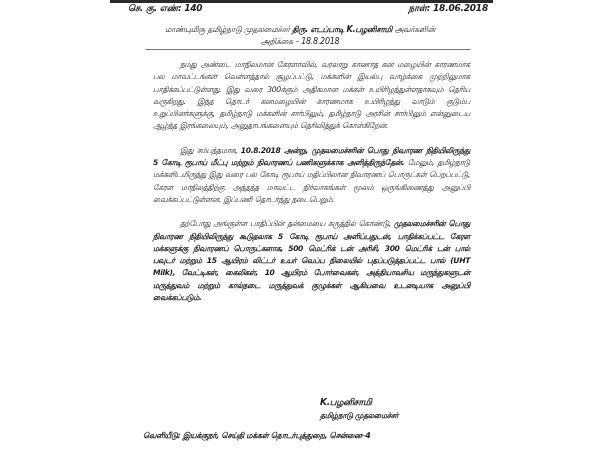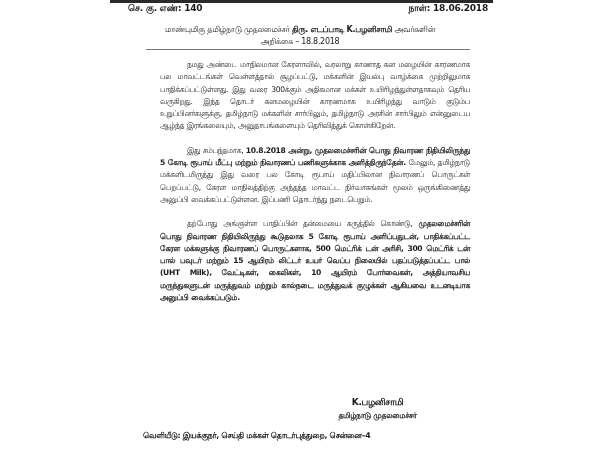--- a/index.html
+++ b/index.html
@@ -11,21 +11,21 @@
       width: 600px;
       height: 450px;
       position: relative;
       overflow: hidden;
       font-family: "DejaVu Sans", "Liberation Sans", sans-serif;
       color: #1a1a1a;
     }
     .page {
       position: absolute;
       left: 0; top: 0;
-      width: 600px; height: 450px;
+      width: 600px; height: 450px; font-style: italic;
     }
     .top-rule {
       position: absolute;
       left: 110px; top: 0px;
       width: 383px; height: 3px;
       background: #2a2a2a;
     }
     .ref-line {
       position: absolute;
       left: 128px; top: 3px;
@@ -56,29 +56,29 @@
       position: absolute;
       left: 145px; top: 59px;
       width: 325px;
       font-size: 7.6px;
       line-height: 12.3px;
       text-align: justify;
       letter-spacing: -0.35px;
       word-spacing: 0.5px;
     }
     .body-text p {
-      margin: 0 0 12px 15px;
+      margin: 0 0 12px 8px;
       text-indent: 27px;
     }
     .body-text b { font-weight: bold; }
     .signature {
       position: absolute;
       left: 320px; top: 395px;
       width: 115px;
-      text-align: center;
+      text-align: left;
       font-size: 8.5px;
       line-height: 14px;
       letter-spacing: -0.3px;
     }
     .signature .name { font-weight: bold; font-size: 9px; }
     .signature .title { font-weight: bold; font-size: 7.6px; }
     .footer {
       position: absolute;
       left: 143px; top: 431px;
       font-size: 7.8px;

